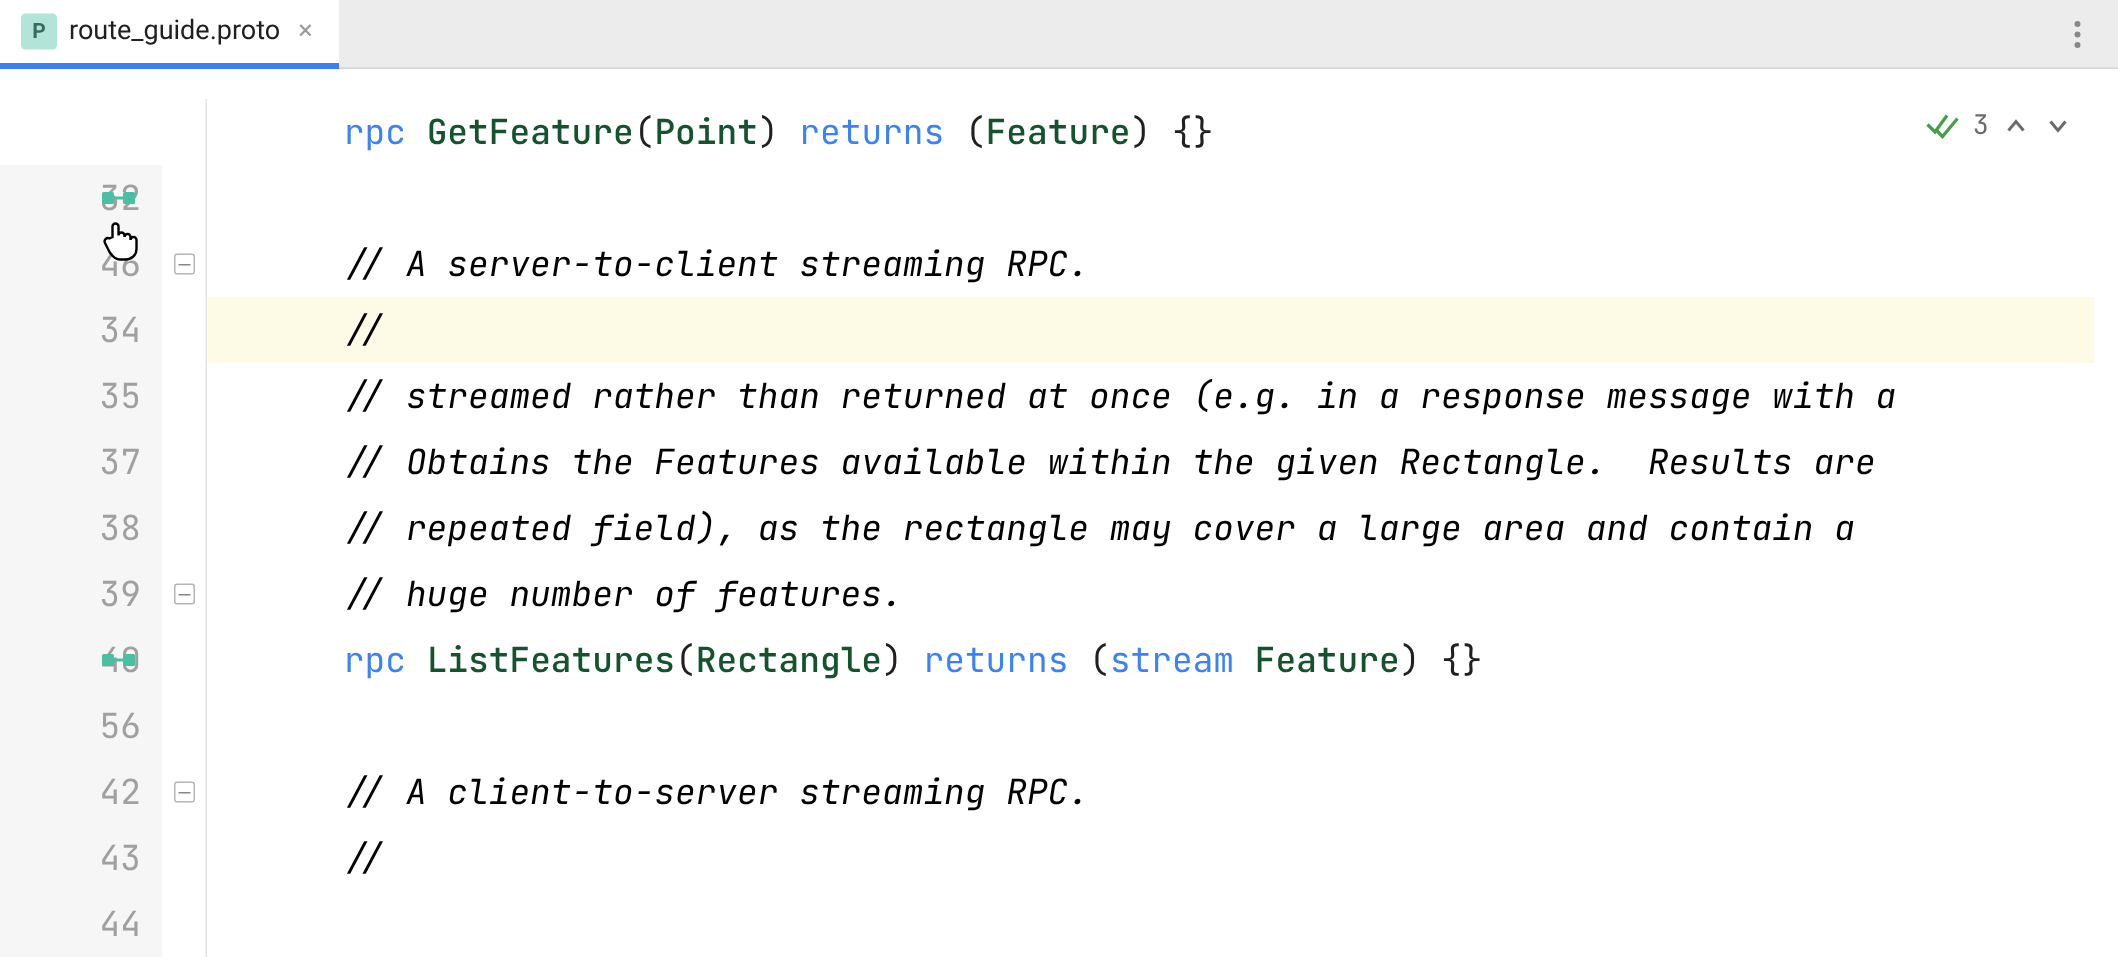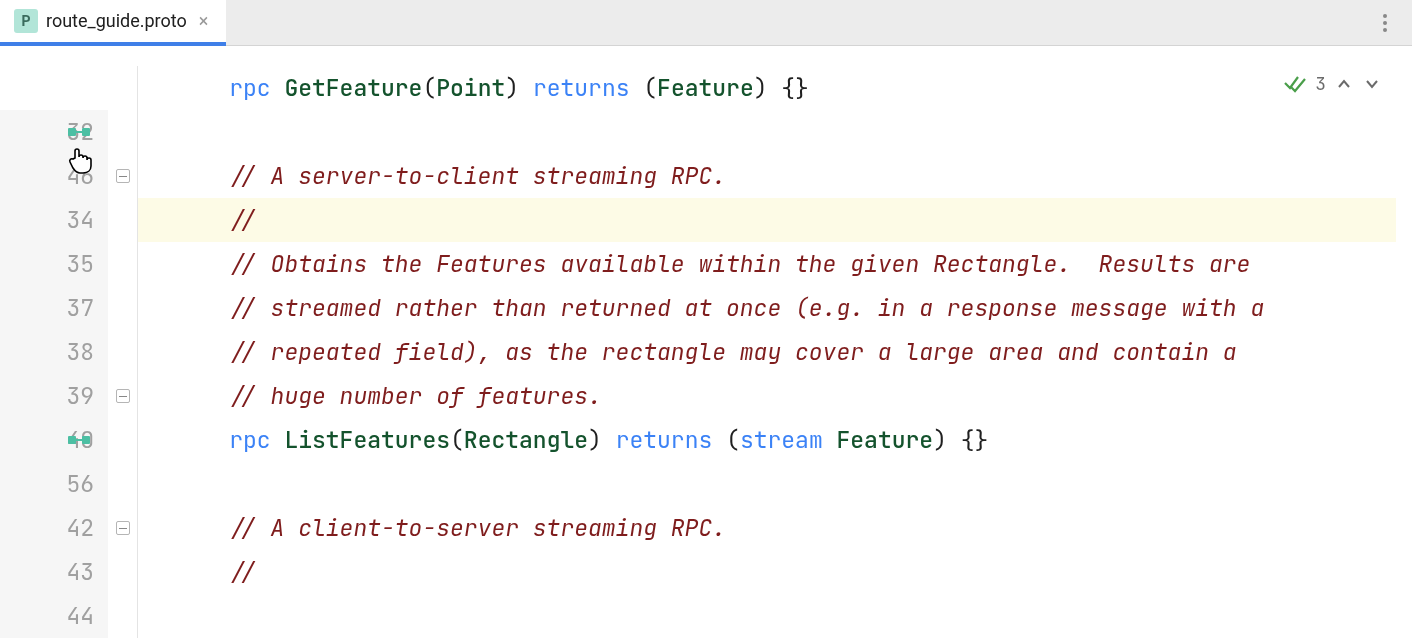--- a/index.html
+++ b/index.html
@@ -132,21 +132,21 @@
       display: flex;
       align-items: center;
       padding-left: 36px;
       white-space: pre;
       color: #8e8e8e;
     }
     .hl-line { background: #fdfbe6; }
     .kw { color: #3b82f6; }
     .ident { color: #14532d; font-weight: 500; }
     .punct { color: #202020; }
-    .cmt { color: #7f1d1d; font-style: italic; }
+    .cmt { color: #000000; font-style: italic; }
     .inspection-widget {
       position: absolute;
       right: 14px;
       top: 6px;
       display: flex;
       align-items: center;
       gap: 8px;
       z-index: 30;
     }
     .checks {
@@ -259,22 +259,22 @@
       <span class="nav-arrow">
         <svg width="16" height="16" viewBox="0 0 16 16">
             <polyline points="3,5 8,11 13,5" fill="none" stroke="#6b6b6b" stroke-width="2"></polyline>
           </svg>
       </span>
     </div>
   <div class="cline"><span class="punct">    </span><span class="kw">rpc</span><span class="punct"> </span><span class="ident">GetFeature</span><span class="punct">(</span><span class="ident">Point</span><span class="punct">)</span><span class="punct"> </span><span class="kw">returns</span><span class="punct"> (</span><span class="ident">Feature</span><span class="punct">) {}</span></div>
       <div class="cline"></div>
       <div class="cline"><span class="punct">    </span><span class="cmt">// A server-to-client streaming RPC.</span></div>
       <div class="cline hl-line"><span class="punct">    </span><span class="cmt">//</span></div>
+      <div class="cline"><span class="punct">    </span><span class="cmt">// streamed rather than returned at once (e.g. in a response message with a</span></div>
       <div class="cline"><span class="punct">    </span><span class="cmt">// Obtains the Features available within the given Rectangle.  Results are</span></div>
-      <div class="cline"><span class="punct">    </span><span class="cmt">// streamed rather than returned at once (e.g. in a response message with a</span></div>
       <div class="cline"><span class="punct">    </span><span class="cmt">// repeated field), as the rectangle may cover a large area and contain a</span></div>
       <div class="cline"><span class="punct">    </span><span class="cmt">// huge number of features.</span></div>
       <div class="cline"><span class="punct">    </span><span class="kw">rpc</span><span class="punct"> </span><span class="ident">ListFeatures</span><span class="punct">(</span><span class="ident">Rectangle</span><span class="punct">)</span><span class="punct"> </span><span class="kw">returns</span><span class="punct"> (</span><span class="kw">stream</span><span class="punct"> </span><span class="ident">Feature</span><span class="punct">) {}</span></div>
       <div class="cline"></div>
       <div class="cline"><span class="punct">    </span><span class="cmt">// A client-to-server streaming RPC.</span></div>
       <div class="cline"><span class="punct">    </span><span class="cmt">//</span></div>
       <div class="cline"><span class="punct">    </span></div>
     </div>
 
   <div class="scroll-track">

